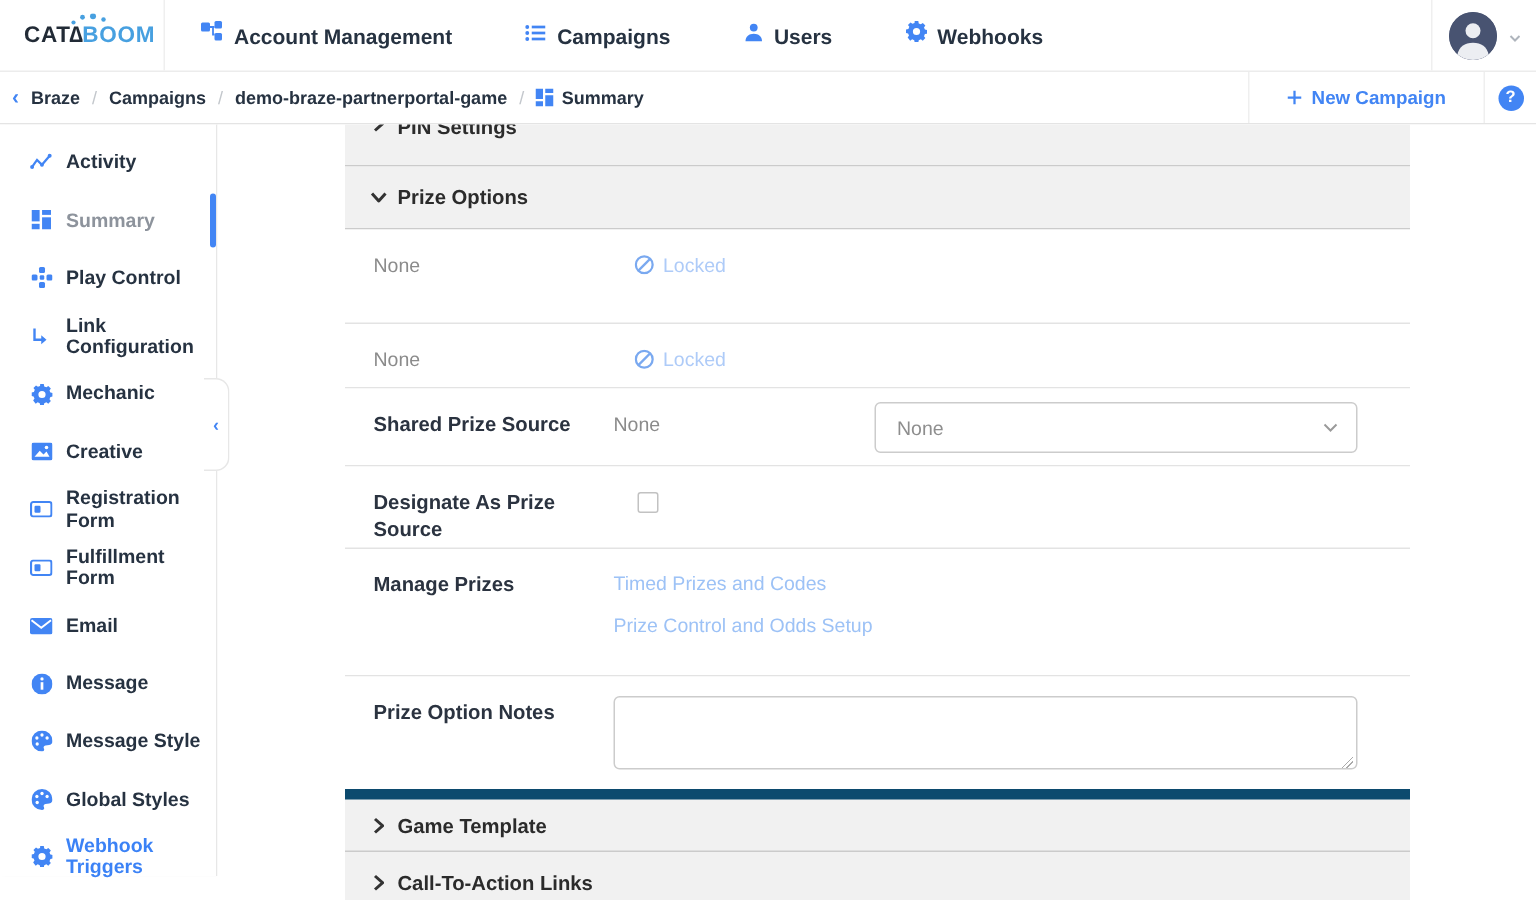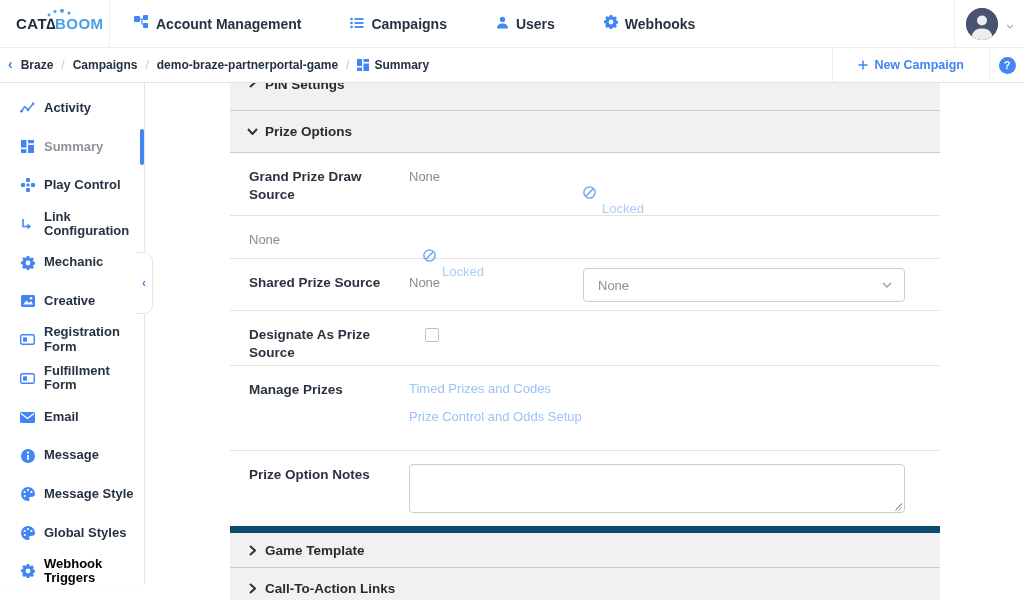--- a/index.html
+++ b/index.html
@@ -43,21 +43,21 @@
   
   .sidebar { position:absolute; top:83px; left:0; bottom:16px; width:145px; background:#fff;
              border-right:1px solid #e7e7e7; box-shadow:1px 0 2px rgba(0,0,0,.03); padding-top:6px; }
   .side-item { position:relative; height:38.6px; display:flex; align-items:center; gap:9px;
                padding-left:20px; padding-right:10px; cursor:pointer; }
   .side-item .ic { width:15px; display:flex; justify-content:center; flex:none; }
   .side-item .lbl { font-size:13px; font-weight:bold; color:#263241; line-height:1.12; }
   .side-item.active .lbl { color:#8d939c; }
   .side-item.active::after { content:""; position:absolute; right:0; top:1px; bottom:1px;
                              width:4px; background:#4285f4; border-radius:2px; }
-  .side-item.hl .lbl { color:#000000; }
+  .side-item.hl .lbl { color:#3b82f6; }
   .collapse-tab { position:absolute; top:252px; left:136px; width:17px; height:62px; background:#fff;
                   border:1px solid #e7e7e7; border-left:none; border-radius:0 9px 9px 0;
                   display:flex; align-items:center; justify-content:center; cursor:pointer; z-index:5; }
   .collapse-tab .g { color:#4285f4; font-size:12px; font-weight:bold; }
 
   
   .main { position:absolute; top:83px; left:145px; right:0; bottom:0; background:#fff; }
   .panel { position:absolute; left:85px; top:0; width:710px; }
   .sec { background:#f1f1f1; border-bottom:1px solid #cbcbcb; display:flex; align-items:center;
          gap:9px; padding-left:19px; height:42px; cursor:pointer; }
@@ -71,21 +71,21 @@
 
   .row { display:flex; background:#fff; border-bottom:1px solid #e3e3e3; padding:15px 0 0 19px; }
   .row .label { width:160px; padding-right:14px; font-size:13.5px; font-weight:bold;
                 color:#2b3340; line-height:1.35; }
   .row .value { width:174px; font-size:13px; color:#8b8b8b; padding-top:1px; }
   .row .third { flex:1; }
   .r-grand { height:63px; } .r-secondary { height:43px; } .r-shared { height:52px; }
   .r-designate { height:55px;gap:16px; } .r-manage { height:85px; } .r-notes { height:75px; border-bottom:none; }
 
   .locked { display:flex; align-items:center; gap:6px; padding-top:1px; }
-  .locked .txt { font-size:13px; color:#aecbf8;margin-top:32px; }
+  .locked .txt { font-size:13px; color:#aecbf8; }
 
   .select-box { width:322px; height:34px; margin-top:-6px; background:#fff; border:1px solid #ccc;
                 border-radius:4px; display:flex; align-items:center; justify-content:space-between;
                 padding:0 12px 0 14px; cursor:pointer; }
   .select-box .val { font-size:13px; color:#8e8e8e; }
 
   .cbx { appearance:none; -webkit-appearance:none; width:14px; height:14px; border:1px solid #c2c2c2;
          border-radius:2px; background:#fff; cursor:pointer; margin-top:2px; }
 
   .mlinks { display:flex; flex-direction:column; gap:13px; }
@@ -359,21 +359,20 @@
       <div class="sec">
         <span class="chev down">
             <svg width="7" height="11" viewBox="0 0 7 11">
               <path d="M1 1 L6 5.5 L1 10" stroke="#333" stroke-width="2" fill="none"></path>
             </svg>
           </span>
         <span class="lbl">Prize Options</span>
       </div>
 
       <div class="row r-grand">
-        <div class="label">Grand Prize Draw Source</div>
         <div class="value">None</div>
         <div class="third">
           <span class="locked">
             <svg width="13" height="13" viewBox="0 0 13 13">
                 <circle cx="6.5" cy="6.5" r="5.6" stroke="#7aa9f0" stroke-width="1.5" fill="none"></circle>
                 <path d="M2.6 10.4 L10.4 2.6" stroke="#7aa9f0" stroke-width="1.5"></path>
               </svg>
             <span class="txt">Locked</span>
           </span>
         </div>

